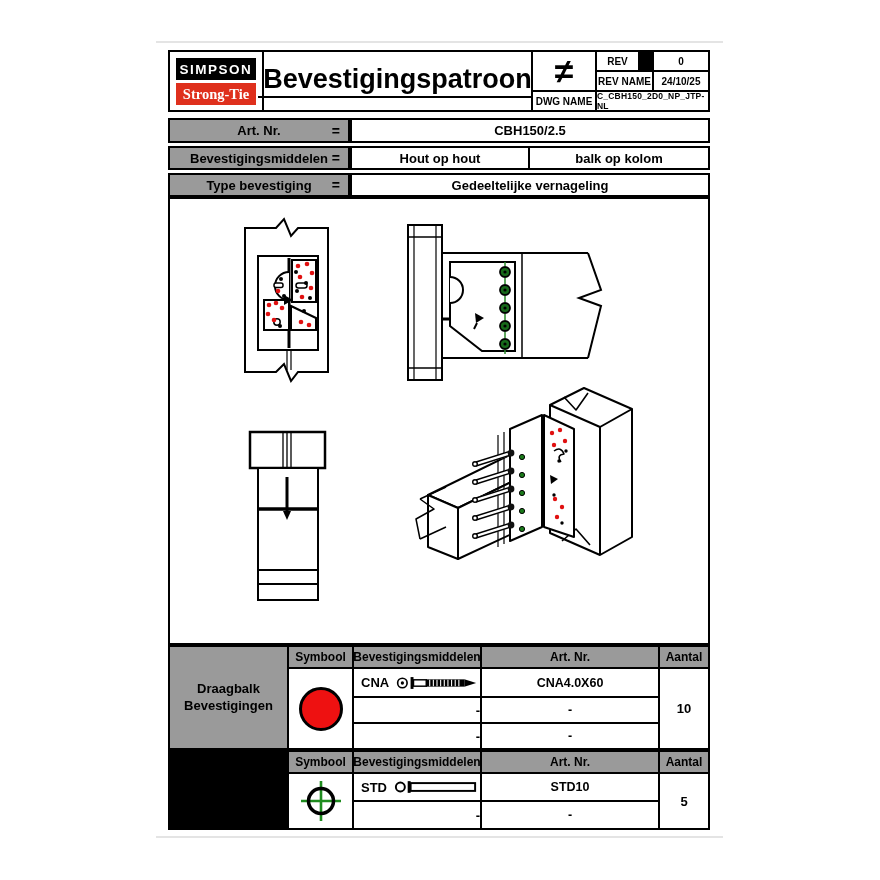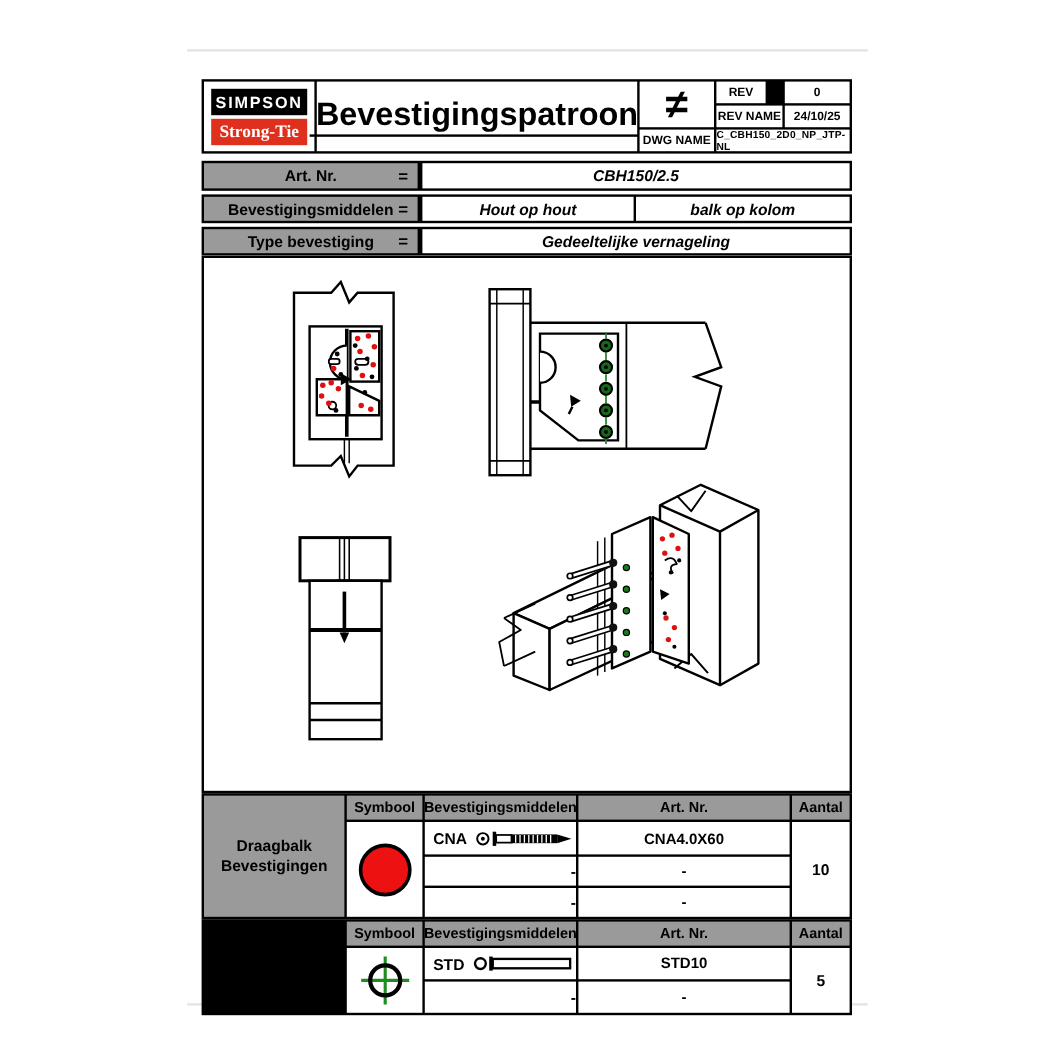--- a/index.html
+++ b/index.html
@@ -20,39 +20,39 @@
     font-family:"Liberation Serif",serif;display:flex;align-items:center;justify-content:center;}
   .sheet-title{font-size:27px;font-weight:bold;border-bottom:2.5px solid #000;
     padding:0 5px 1px 5px;white-space:nowrap;}
   .neq{font-size:34px;font-weight:900;line-height:1;}
   .small-label{font-size:10px;}
   .dwg-val{font-size:8.5px;letter-spacing:0.2px;}
   
   .ilabel{font-size:13px;position:absolute;box-sizing:border-box;display:flex;
     align-items:center;justify-content:center;font-weight:bold;background:var(--header-gray,#9a9a9a);}
   .eq{position:absolute;right:8px;top:50%;transform:translateY(-50%);font-weight:bold;font-size:14px;}
-  .ival{font-size:13px;font-style:italic;}
+  .ival{font-size:13px;}
   
   .thead{font-size:12px;}
   .rowlabel{flex-direction:column;font-size:13px;line-height:1.25;text-align:center;}
   .fast{justify-content:flex-end;padding-left:7px;gap:7px;font-size:13px;}
   .artnr{font-size:12.5px;}
   .aantal{font-size:13px;}
   .red-dot-symbol{width:38px;height:38px;border-radius:50%;
     background:var(--symbol-red,#ee1111);border:3px solid #000;}
 </style>
 </head>
 <body>
 
 <div id="canvas">
 
   <div class="page-edge" style="left:156px;top:41px;width:567px;height:2px;"></div>
   <div class="page-edge" style="left:156px;top:836px;width:567px;height:2px;"></div>
 
-  <div class="abs" style="left:168px;top:50px;width:542px;height:780px;margin-top:16px;">
+  <div class="abs" style="left:168px;top:50px;width:542px;height:780px;">
 
     <div class="abs blk" style="left:0;top:0;width:542px;height:62px;">
       <div class="cell" style="left:2px;top:2px;width:92px;height:58px;">
         <div class="logo-simpson">SIMPSON</div>
         <div class="logo-strongtie">Strong-Tie</div>
       </div>
       <div class="cell" style="left:96px;top:2px;width:267px;height:58px;">
         <span class="sheet-title">Bevestigingspatroon</span>
       </div>
       <div class="cell" style="left:365px;top:2px;width:62px;height:38px;">

